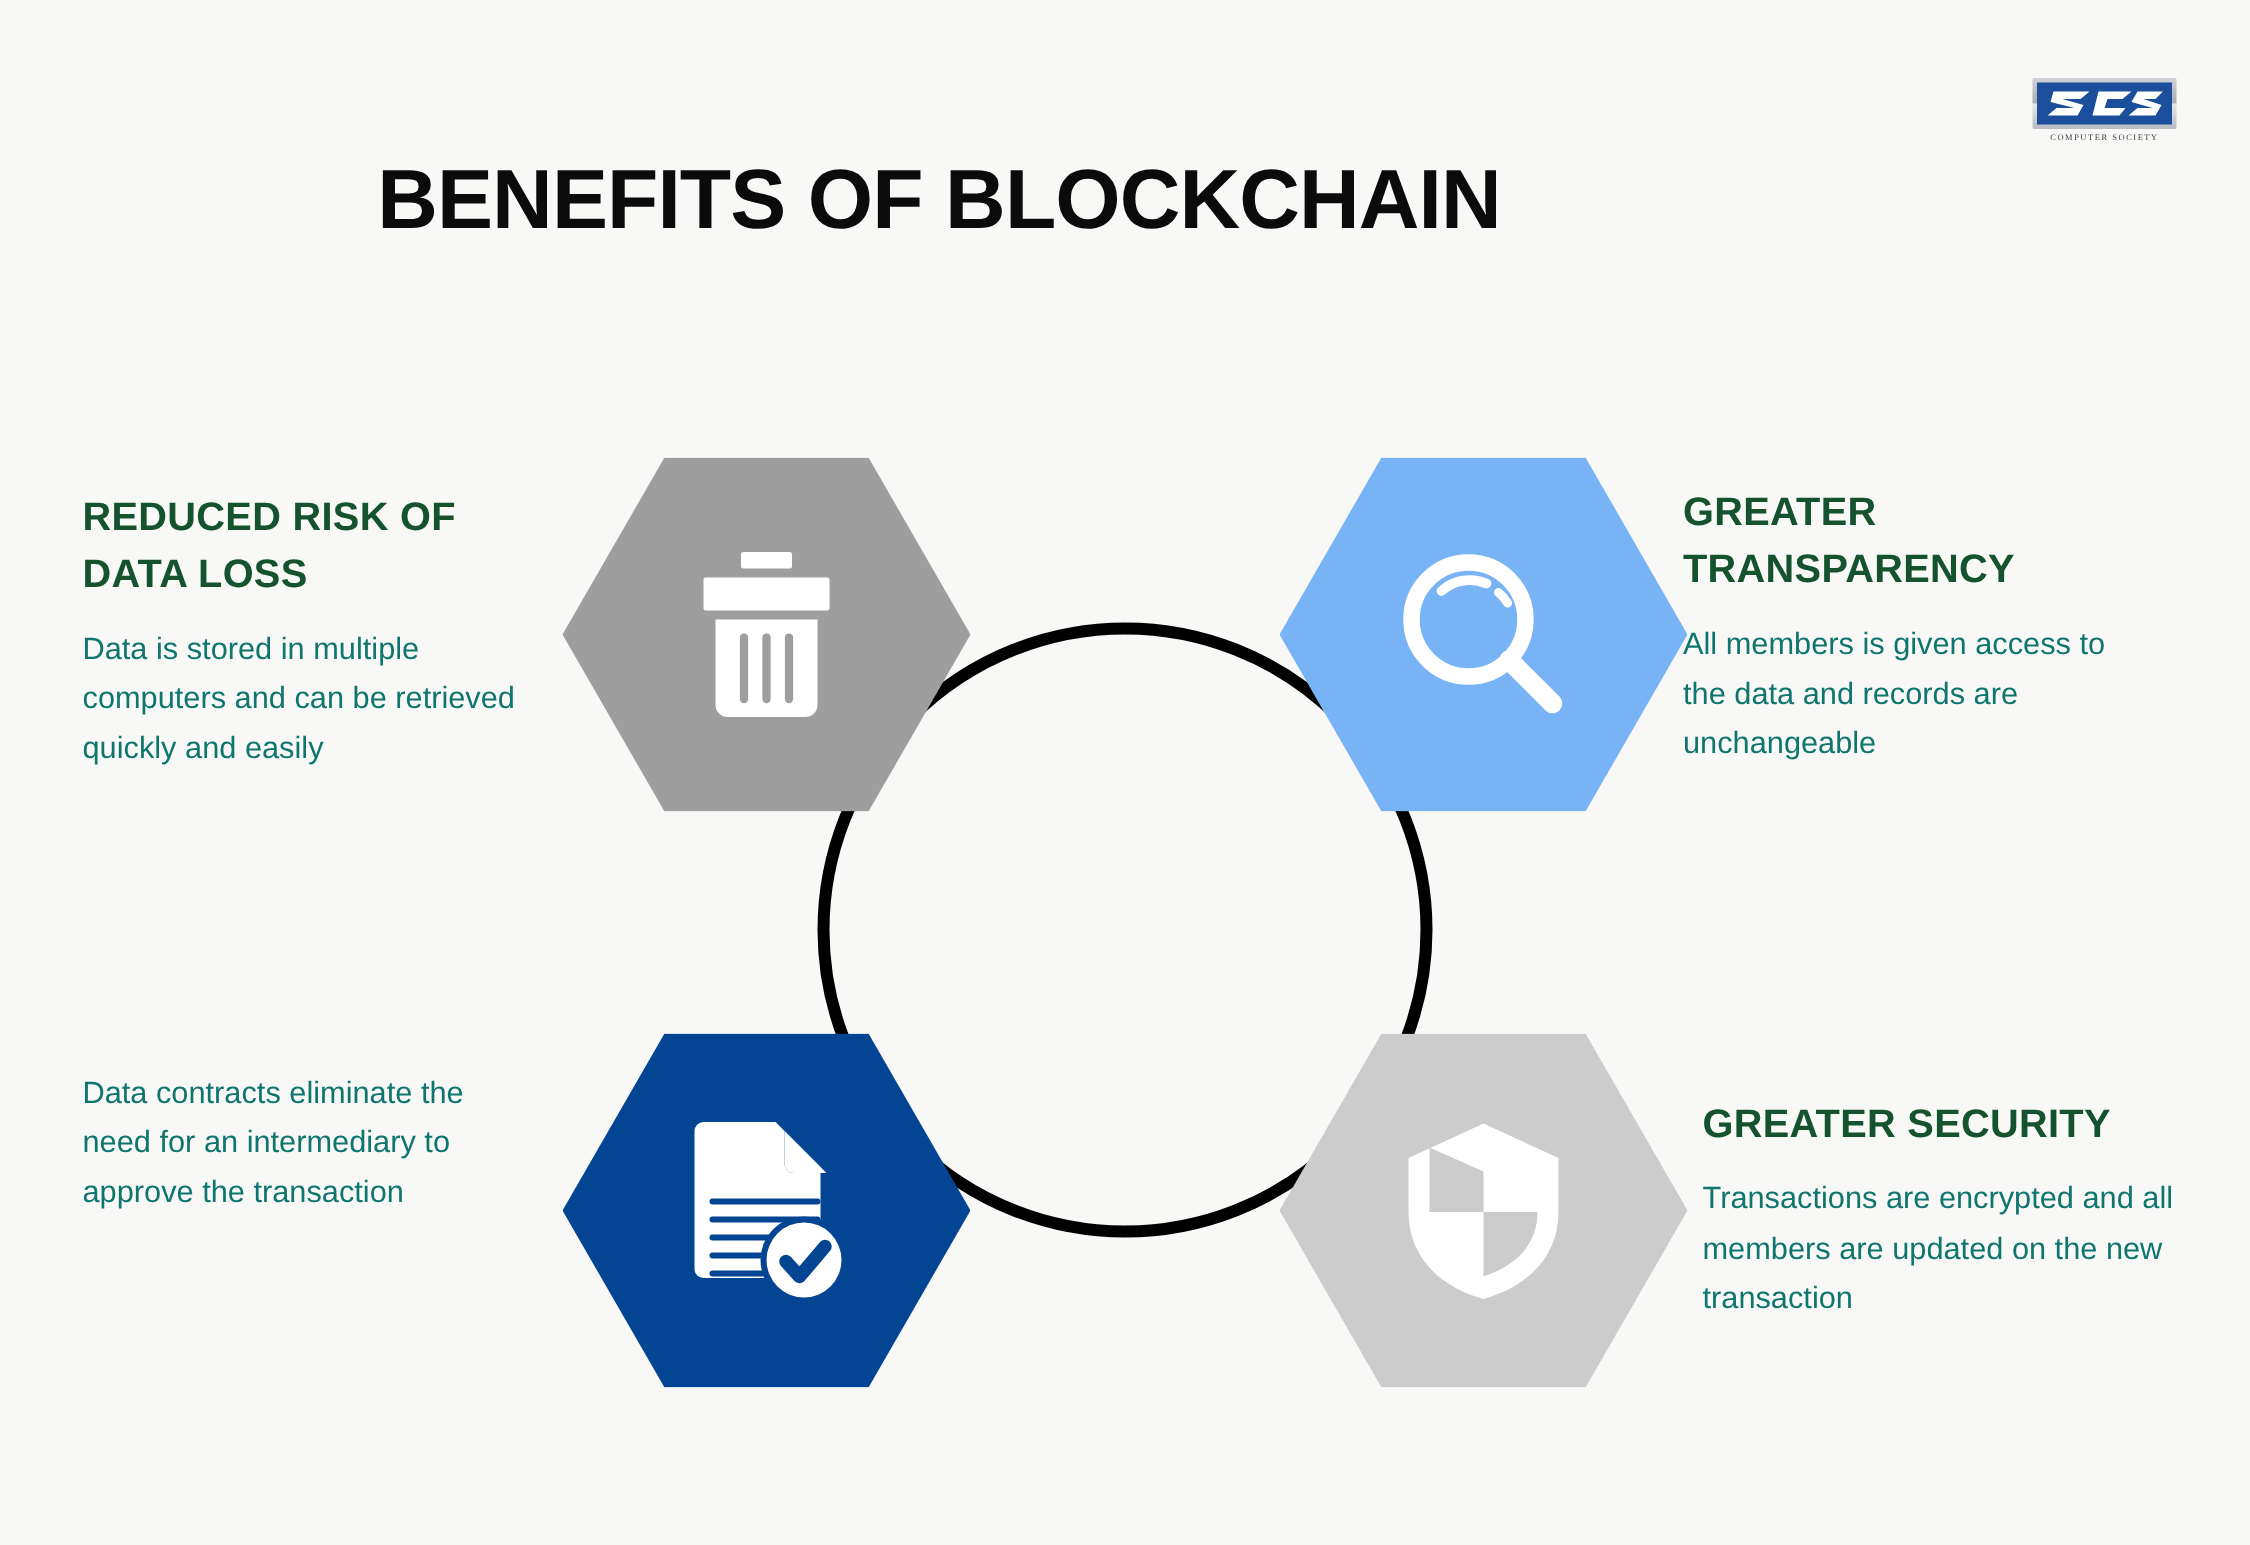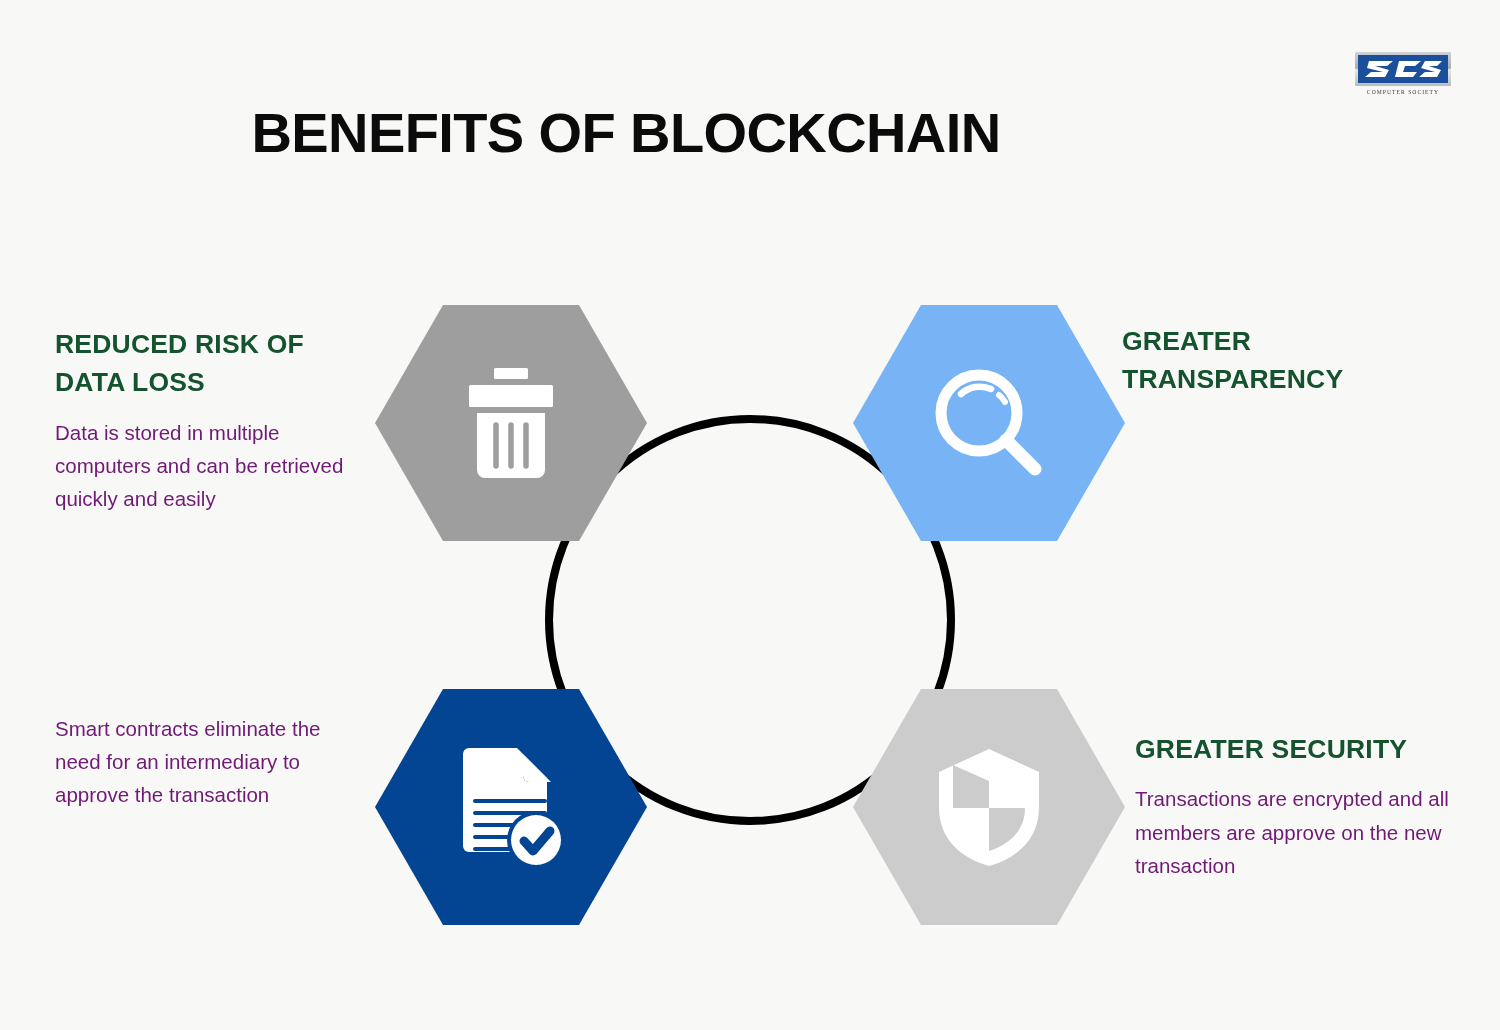--- a/index.html
+++ b/index.html
@@ -107,21 +107,21 @@
     font-weight: 800;
     letter-spacing: 0.2px;
     line-height: 1.45;
     color: #14532d;
     text-transform: uppercase;
   }
   .block p {
     margin: 0;
     font-size: 20.5px;
     line-height: 1.62;
-    color: #701a75;
+    color: #0f766e;
     font-weight: 400;
   }
   .block.left  { text-align: left; }
   .block.right { text-align: left; }
 
   #block-dataloss   { left: 55px;   top: 325px; width: 310px; }
   #block-efficiency { left: 55px;   top: 712px; width: 305px; }
   #block-transparency { left: 1122px; top: 322px; width: 310px; }
   #block-security     { left: 1135px; top: 730px; width: 315px; }
 </style>
@@ -204,22 +204,23 @@
   </div>
 </div>
 
 <div class="block left" id="block-dataloss">
   <h2>REDUCED RISK OF DATA LOSS</h2>
   <p>Data is stored in multiple computers and can be retrieved quickly and easily</p>
 </div>
 
 <div class="block right" id="block-transparency">
   <h2>GREATER TRANSPARENCY</h2>
+  <p>All members is given access to the data and records are unchangeable</p>
 </div>
 
 <div class="block left" id="block-efficiency">
-  <p>Smart contracts eliminate the need for an intermediary to approve the transaction</p>
+  <p>Data contracts eliminate the need for an intermediary to approve the transaction</p>
 </div>
 
 <div class="block right" id="block-security">
   <h2>GREATER SECURITY</h2>
-  <p>Transactions are encrypted and all members are approve on the new transaction</p>
+  <p>Transactions are encrypted and all members are updated on the new transaction</p>
 </div>
 
 </body></html>

